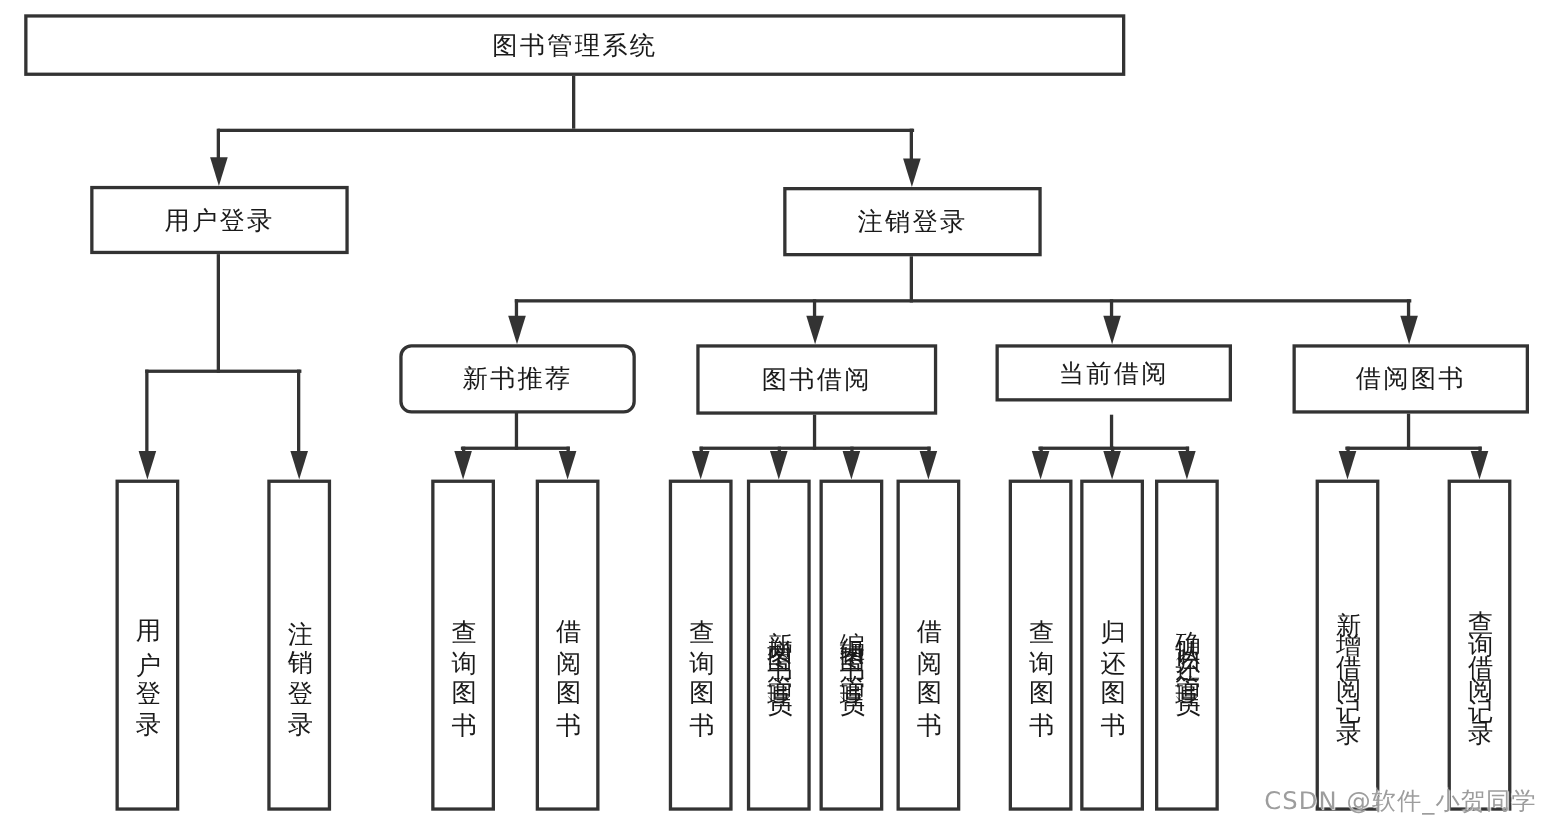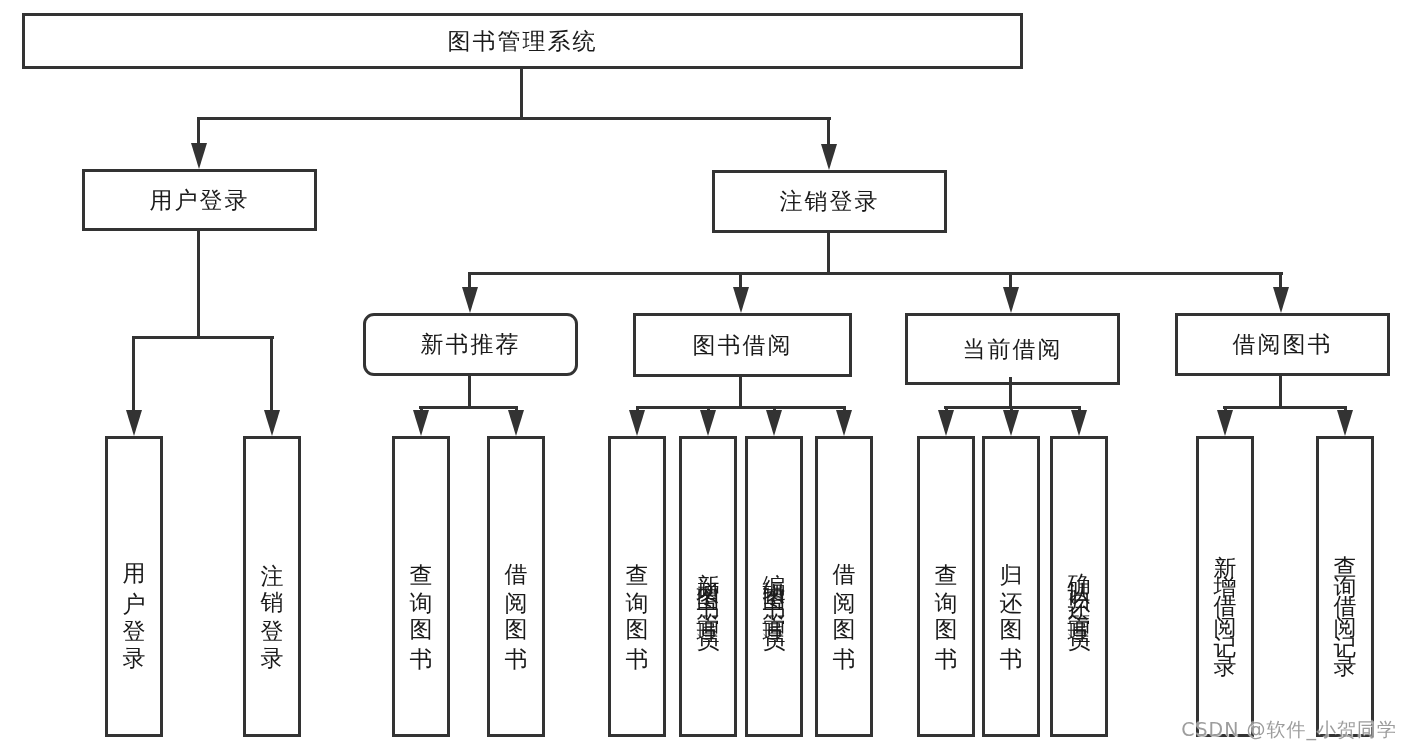--- a/index.html
+++ b/index.html
@@ -42,21 +42,21 @@
     width: 0;
     height: 0;
     border-left: 8px solid transparent;
     border-right: 8px solid transparent;
     border-top: 26px solid #333333;
   }
   .watermark {
     position: absolute;
     right: 8px;
     bottom: 4px;
-    font-size: 19px;
+    font-size: 22px;
     letter-spacing: 1px;
     color: #9d9d9d;
     text-shadow: 1px 1px 1px rgba(255,255,255,0.9), -1px -1px 1px rgba(255,255,255,0.6);
   }
 </style>
 </head>
 <body>
 
 <div class="canvas">
 
@@ -85,21 +85,21 @@
   <div class="arrowhead" style="left:462px; top:287px;"></div>
   <div class="vline" style="left:739px; top:272px; width:3px; height:18px;"></div>
   <div class="arrowhead" style="left:733px; top:287px;"></div>
   <div class="vline" style="left:1009px; top:272px; width:3px; height:18px;"></div>
   <div class="arrowhead" style="left:1003px; top:287px;"></div>
   <div class="vline" style="left:1279px; top:272px; width:3px; height:18px;"></div>
   <div class="arrowhead" style="left:1273px; top:287px;"></div>
 
   <div class="box" style="left:363px; top:313px; width:215px; height:63px;border-radius:11px;">新书推荐</div>
   <div class="box" style="left:633px; top:313px; width:219px; height:64px;">图书借阅</div>
-  <div class="box" style="left:905px; top:313px; width:215px; height:72px;">当前借阅</div>
+  <div class="box" style="left:905px; top:313px; width:215px; height:52px;">当前借阅</div>
   <div class="box" style="left:1175px; top:313px; width:215px; height:63px;">借阅图书</div>
 
   <div class="vline" style="left:468px; top:375px; width:3px; height:34px;"></div>
   <div class="hline" style="left:419px; top:406px; width:99px; height:3px;"></div>
   <div class="vline" style="left:420px; top:406px; width:3px; height:10px;"></div>
   <div class="arrowhead" style="left:413px; top:410px;"></div>
   <div class="vline" style="left:515px; top:406px; width:3px; height:10px;"></div>
   <div class="arrowhead" style="left:508px; top:410px;"></div>
 
   <div class="vline" style="left:739px; top:377px; width:3px; height:32px;"></div>

